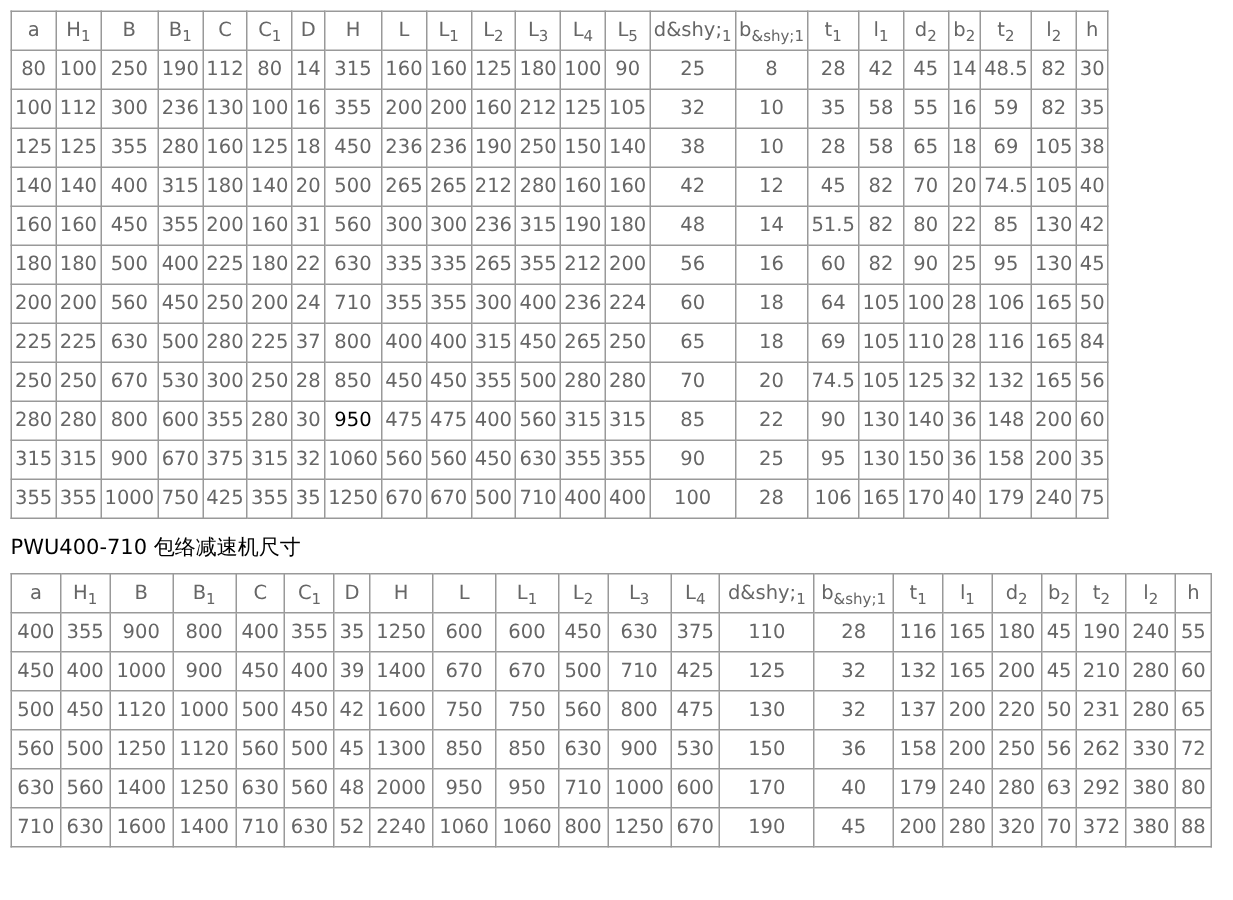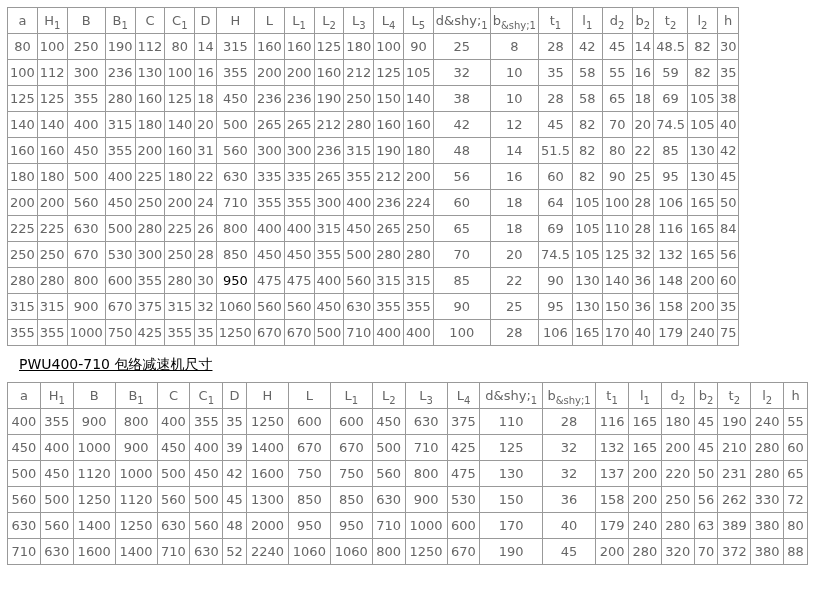--- a/index.html
+++ b/index.html
@@ -35,23 +35,22 @@
   sub {
     font-size: 10px;
     line-height: 0;
   }
   td.hl {
     color: #000000;
   }
   .section-title {
     color: #000000;
     font-size: 14px;
-    margin: 10px 0 8px 12px;
+    margin: 10px 0 8px 0;
     font-weight: normal;
-    text-decoration: underline;
   }
 </style>
 </head>
 <body>
 
 <div class="page">
   <table class="t1">
       <thead>
         <tr>
           <th>a</th>
@@ -255,21 +254,21 @@
           <td>165</td>
           <td>50</td>
         </tr>
         <tr>
           <td>225</td>
           <td>225</td>
           <td>630</td>
           <td>500</td>
           <td>280</td>
           <td>225</td>
-          <td>26</td>
+          <td>37</td>
           <td>800</td>
           <td>400</td>
           <td>400</td>
           <td>315</td>
           <td>450</td>
           <td>265</td>
           <td>250</td>
           <td>65</td>
           <td>18</td>
           <td>69</td>
@@ -520,21 +519,21 @@
           <td>950</td>
           <td>710</td>
           <td>1000</td>
           <td>600</td>
           <td>170</td>
           <td>40</td>
           <td>179</td>
           <td>240</td>
           <td>280</td>
           <td>63</td>
-          <td>389</td>
+          <td>292</td>
           <td>380</td>
           <td>80</td>
         </tr>
         <tr>
           <td>710</td>
           <td>630</td>
           <td>1600</td>
           <td>1400</td>
           <td>710</td>
           <td>630</td>

